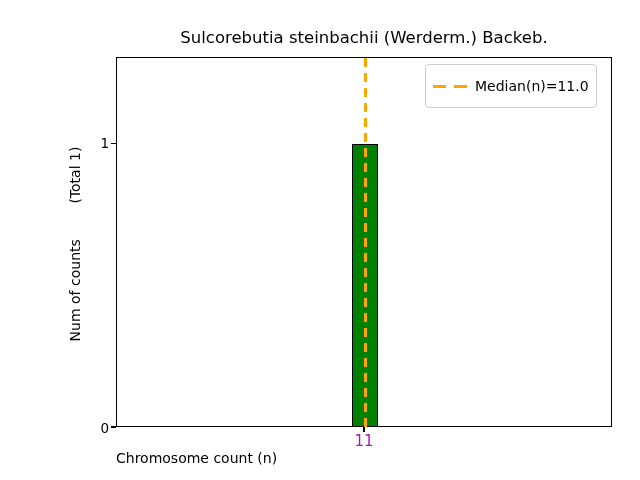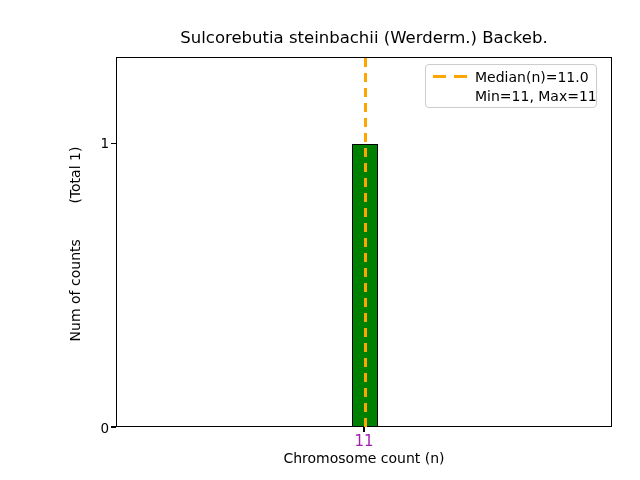--- a/index.html
+++ b/index.html
@@ -125,21 +125,20 @@
     width: 60px;
     text-align: center;
     font-size: 15px;
     color: #a21caf;
   }
   #x-axis-label {
     position: absolute;
     left: 80px;
     top: 450px;
     width: 496px;
-    text-align: center;
     font-size: 14px;
     color: #000000;
     white-space: pre;
   }
   #y-axis-label {
     position: absolute;
     left: 39px;
     top: 242px;
     width: 0;
     height: 0;
@@ -163,24 +162,20 @@
 
   <div id="axes">
     <div id="bar-11"></div>
     <div id="median-line"></div>
 
     <div id="legend">
       <div class="legend-row">
         <span class="legend-sample dashed"></span>
         <span class="legend-label">Median(n)=11.0</span>
       </div>
-      <div class="legend-row">
-        <span class="legend-sample"></span>
-        <span class="legend-label">Min=11, Max=11</span>
-      </div>
     </div>
   </div>
 
   <div class="ytick-mark" style="top: 142.5px;"></div>
   <div class="ytick-mark" style="top: 426px;"></div>
   <div class="ytick-label" style="top: 135px;">1</div>
   <div class="ytick-label" style="top: 420px;">0</div>
 
   <div class="xtick-mark" style="left: 327px;"></div>
   <div class="xtick-label" style="left: 298px; top: 432px;">11</div>

